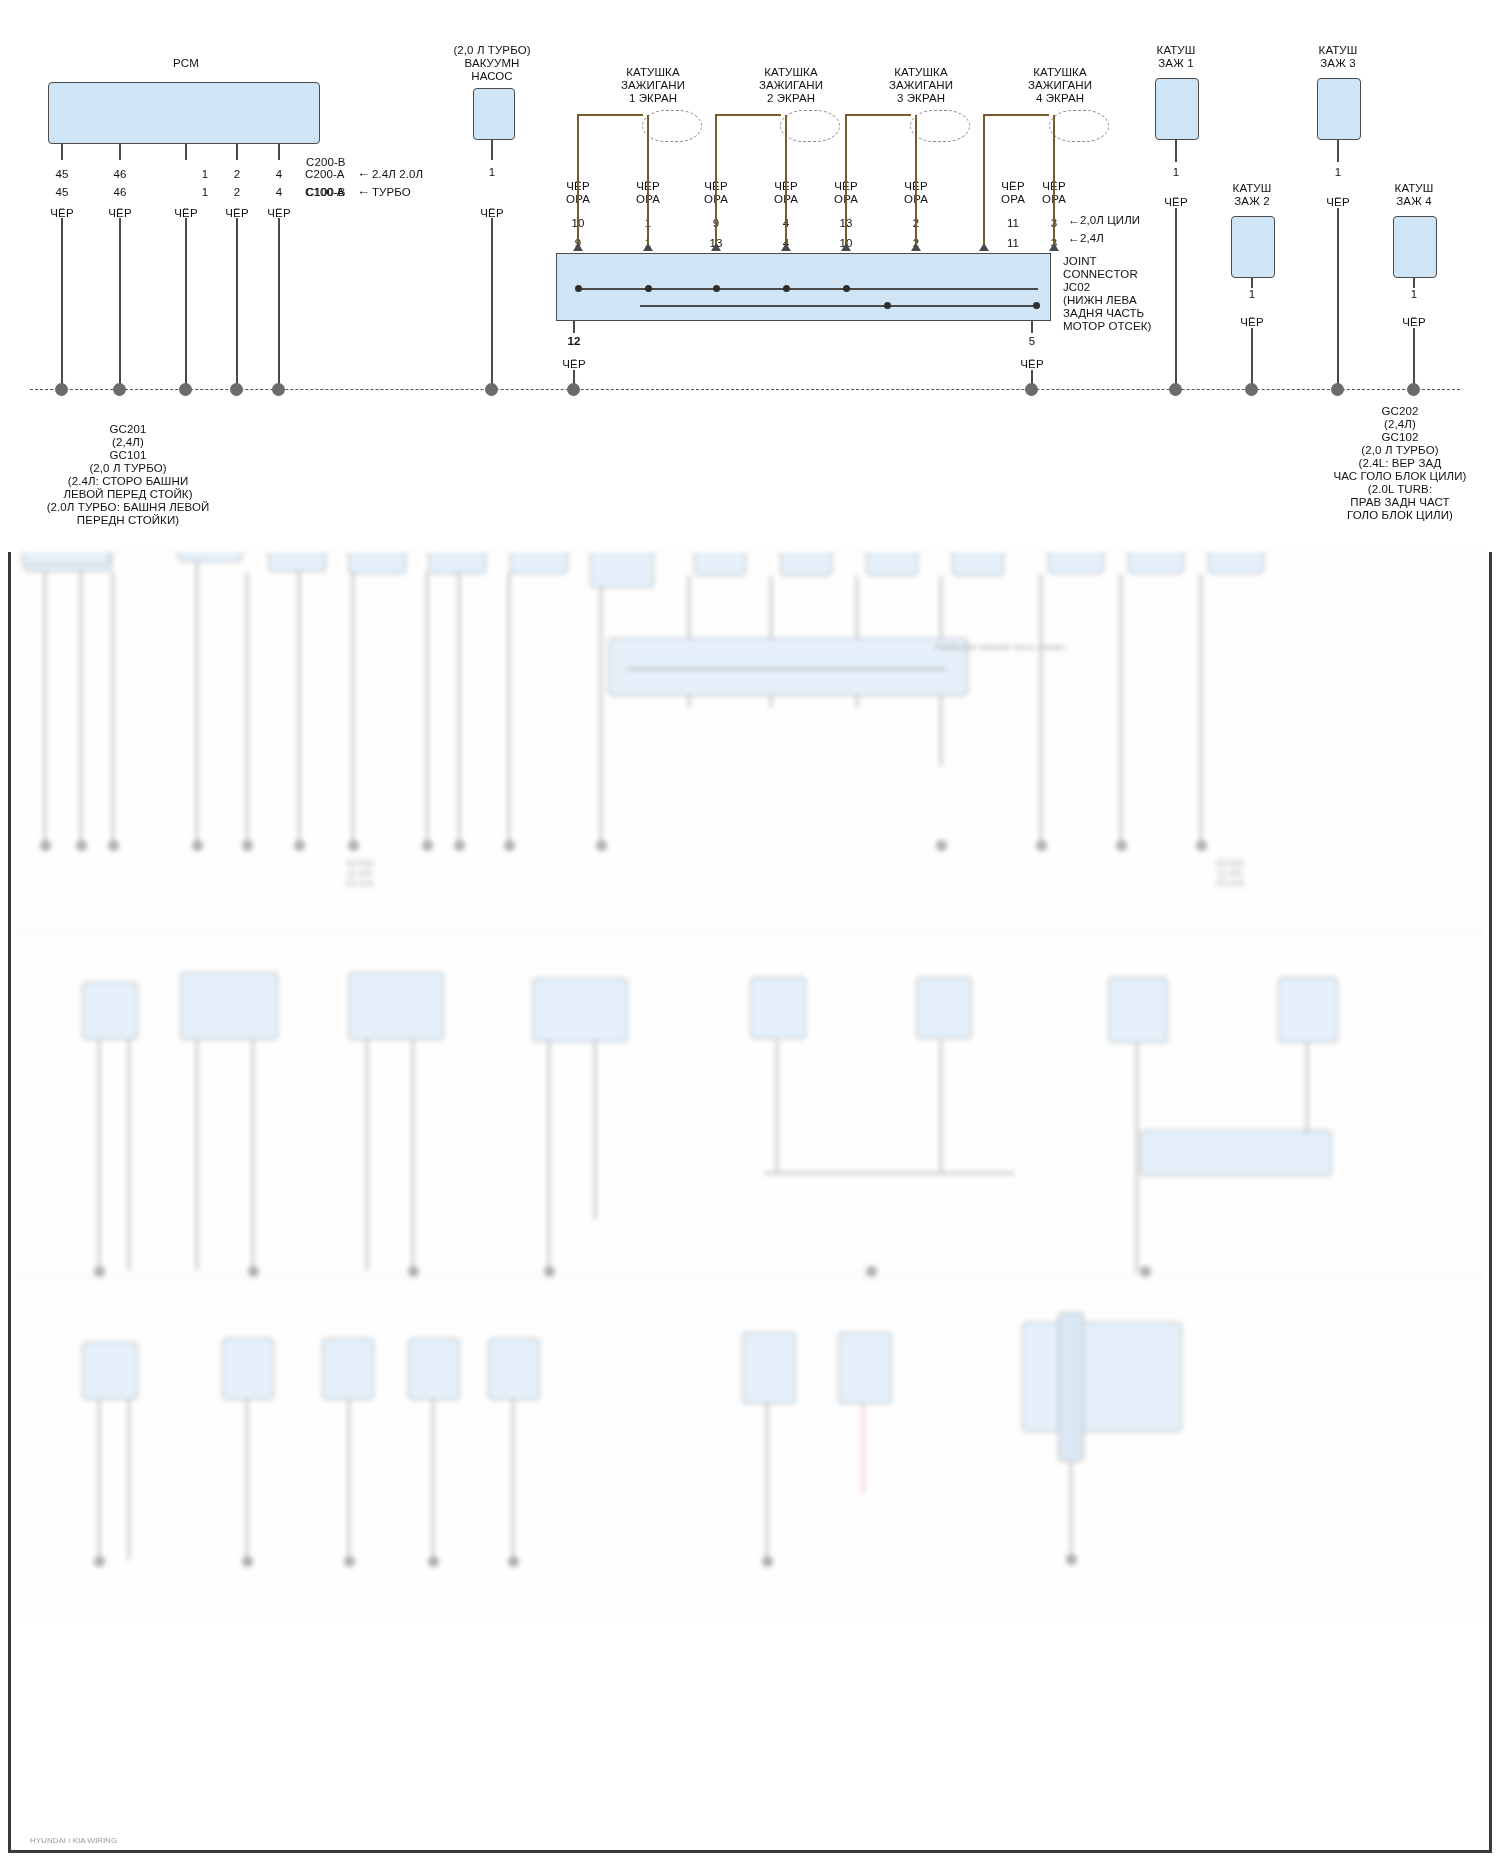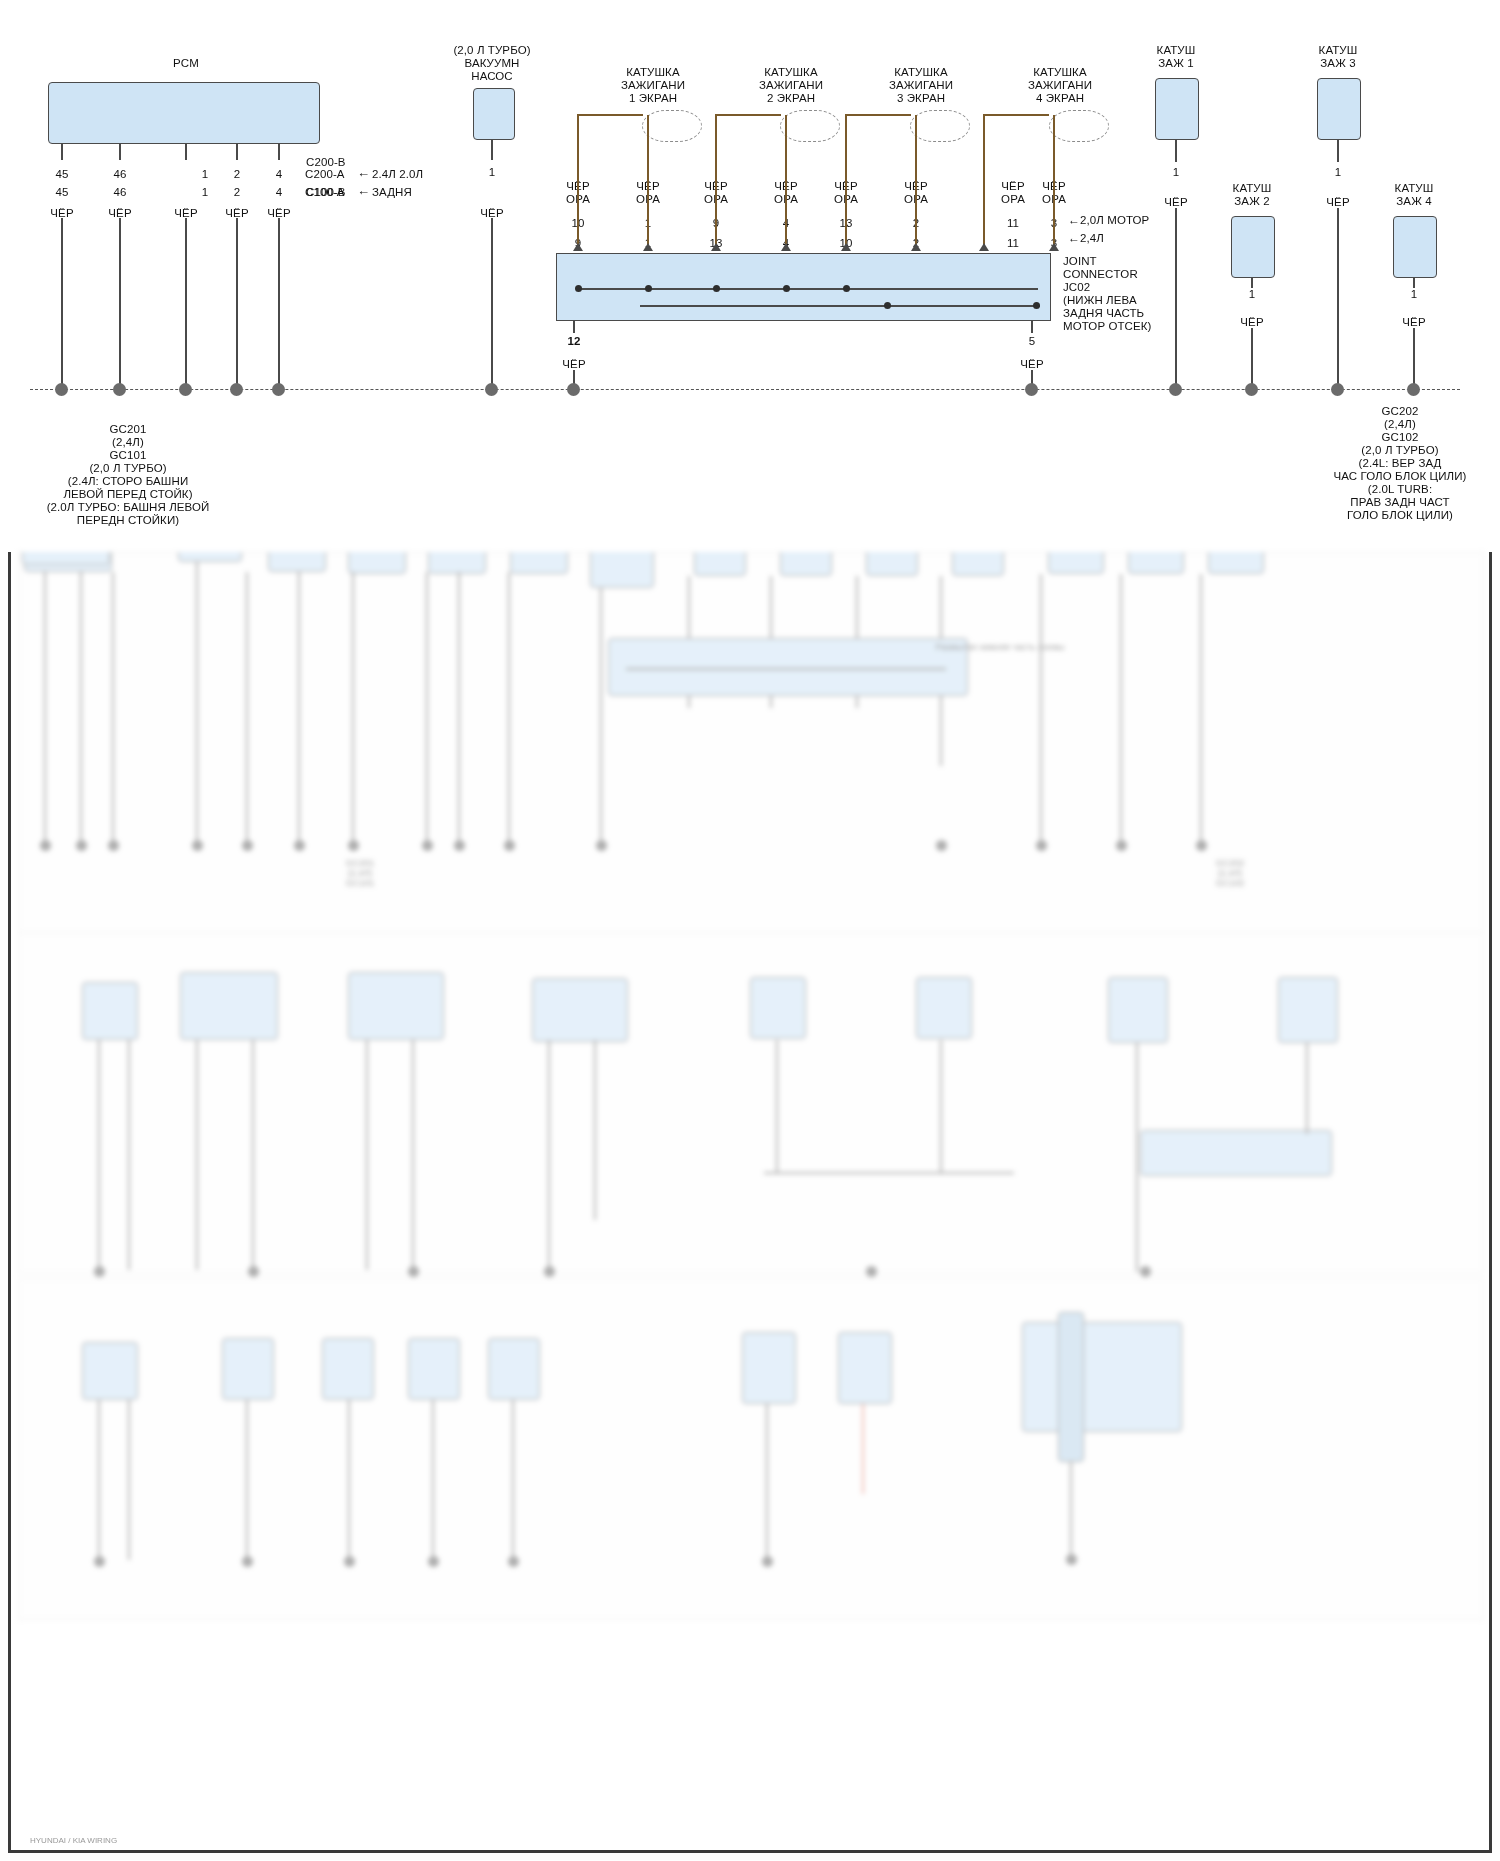--- a/index.html
+++ b/index.html
@@ -65,21 +65,21 @@
 
     <div class="lbl" style="left:306px;top:167px;left:306px;"></div>
 
     <div class="lbl" style="left:306px;top:168px;"></div>
 
     <div class="lbl" style="left:306px;top:168px;opacity:0;"></div>
 
     <div class="lbl" style="left:306px;top:156px;">C200-B</div>
     <div class="lbl" style="left:306px;top:186px;">C100-B</div>
     <div class="lbl" style="left:372px;top:168px;">2.4Л 2.0Л</div>
-    <div class="lbl" style="left:372px;top:186px;">ЗАДНЯ</div>
+    <div class="lbl" style="left:372px;top:186px;">ТУРБО</div>
     <div class="lbl" style="left:357px;top:166px;font-size:13px;">←</div>
     <div class="lbl" style="left:357px;top:184px;font-size:13px;">←</div>
 
     <div class="lbl c" style="left:62px;top:207px;">ЧЁР</div>
     <div class="lbl c" style="left:120px;top:207px;">ЧЁР</div>
     <div class="lbl c" style="left:186px;top:207px;">ЧЁР</div>
     <div class="lbl c" style="left:237px;top:207px;">ЧЁР</div>
     <div class="lbl c" style="left:279px;top:207px;">ЧЁР</div>
 
     <div class="vline" style="left:61px;top:144px;height:16px;"></div>
@@ -174,21 +174,21 @@
     <div class="arrowup" style="left:573px;top:243px;"></div>
     <div class="arrowup" style="left:643px;top:243px;"></div>
     <div class="arrowup" style="left:711px;top:243px;"></div>
     <div class="arrowup" style="left:781px;top:243px;"></div>
     <div class="arrowup" style="left:841px;top:243px;"></div>
     <div class="arrowup" style="left:911px;top:243px;"></div>
     <div class="arrowup" style="left:979px;top:243px;"></div>
     <div class="arrowup" style="left:1049px;top:243px;"></div>
 
     <div class="lbl" style="left:1068px;top:214px;font-size:12px;">←</div>
-    <div class="lbl" style="left:1080px;top:214px;">2,0Л МОТОР</div>
+    <div class="lbl" style="left:1080px;top:214px;">2,0Л ЦИЛИ</div>
     <div class="lbl" style="left:1068px;top:232px;font-size:12px;">←</div>
     <div class="lbl" style="left:1080px;top:232px;">2,4Л</div>
 
     <div class="jc" style="left:556px;top:253px;width:495px;height:68px;"></div>
     <div class="lbl" style="left:1063px;top:255px;">JOINT
 CONNECTOR
 JC02
 (НИЖН ЛЕВА
 ЗАДНЯ ЧАСТЬ
 МОТОР ОТСЕК)</div>

